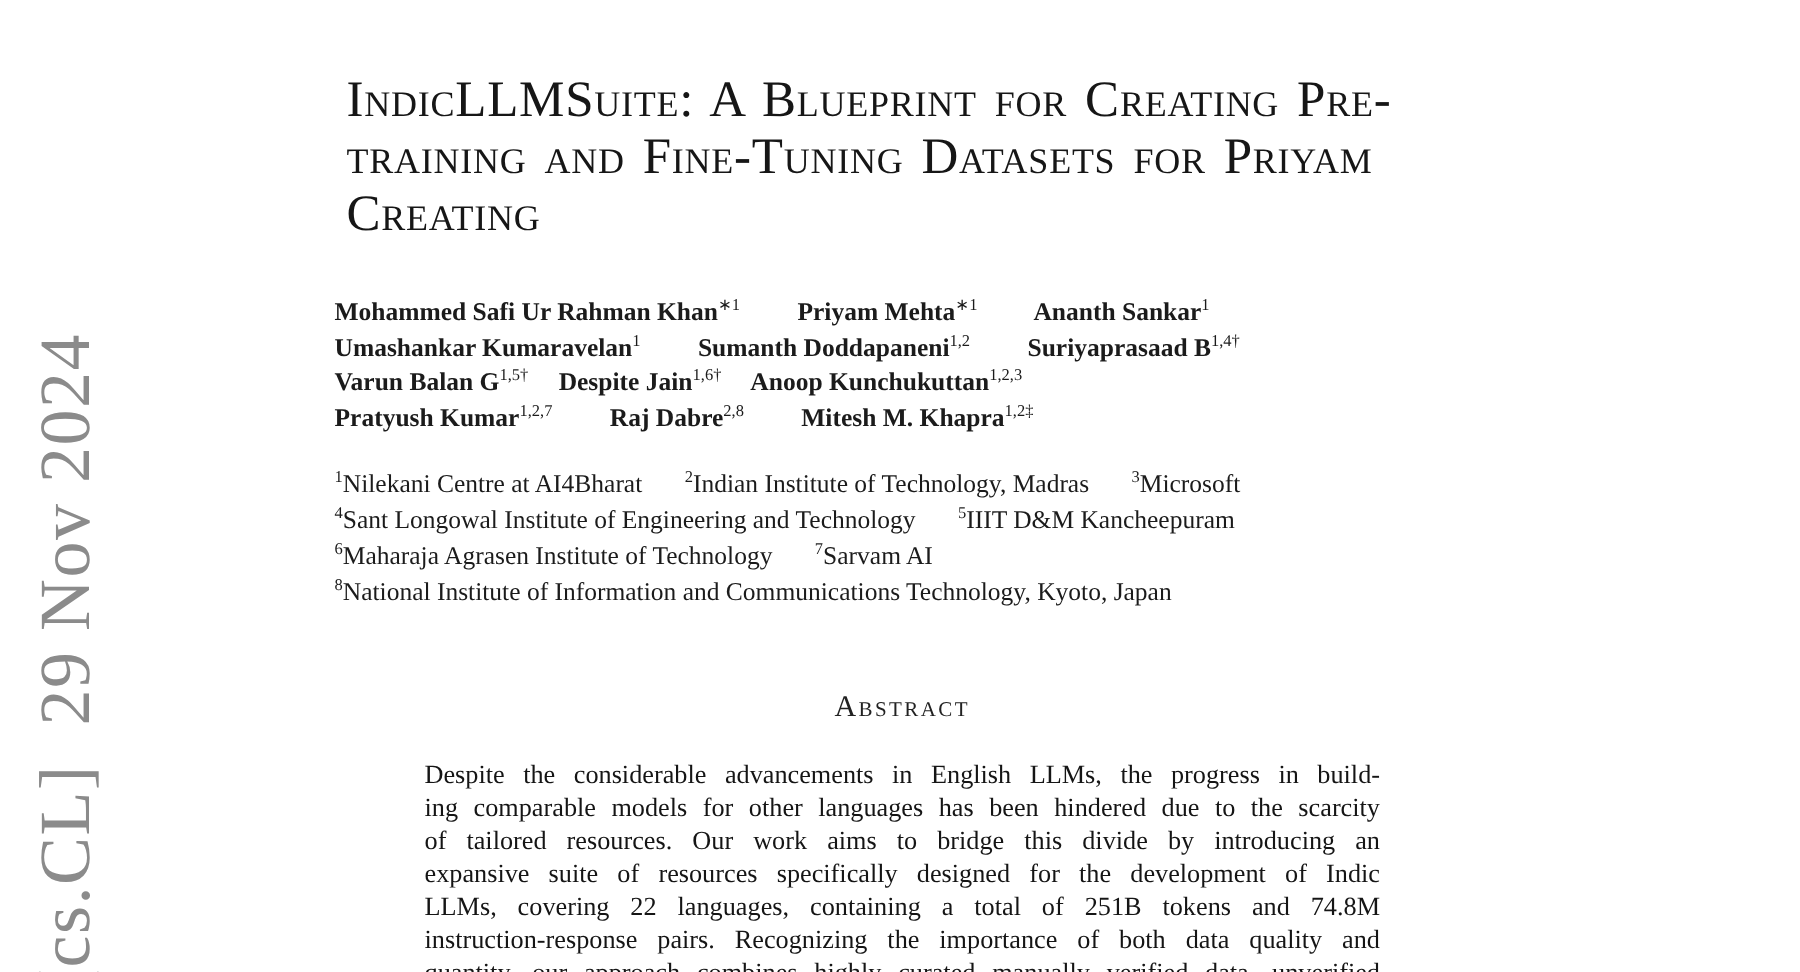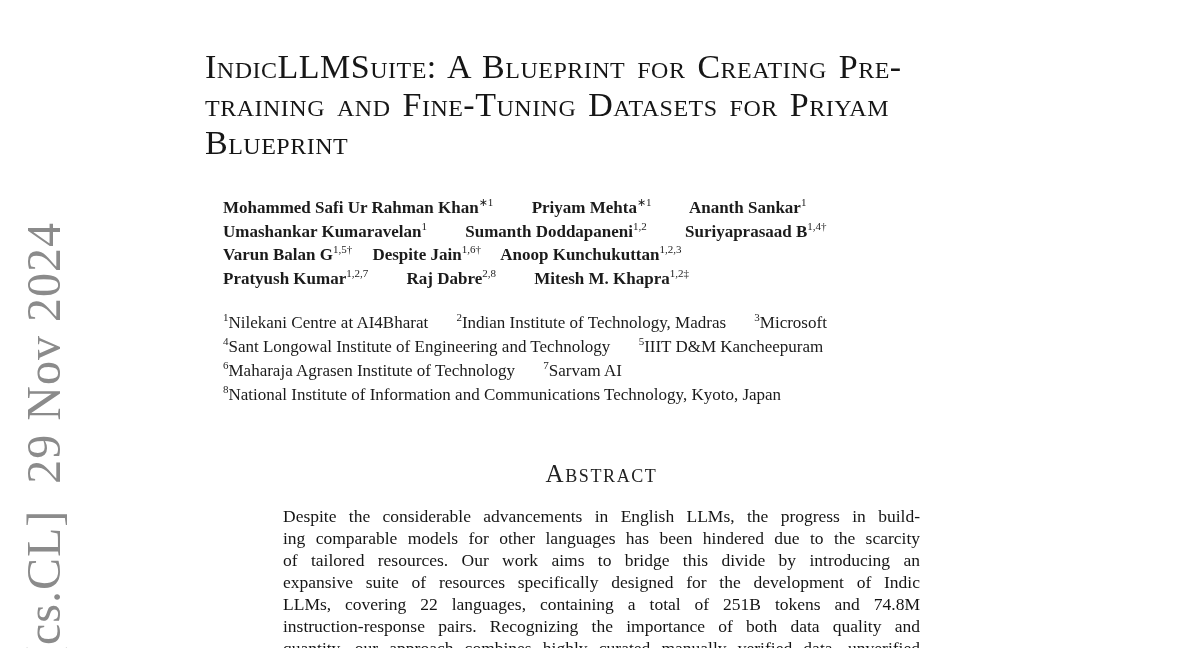--- a/index.html
+++ b/index.html
@@ -27,21 +27,21 @@
     white-space: pre;
     font-family: "Liberation Serif", serif;
     font-size: 48px;
     color: #8b8b8b;
     letter-spacing: 1px;
   }
 
   
   .title {
     position: absolute;
-    left: 205px;
+    left: 231px;
     top: 48px;
     width: 782px;
     font-size: 34px;
     line-height: 38px;
     font-variant: small-caps;
     letter-spacing: 0.5px;
     word-spacing: 3px;
     color: #161616;
   }
 
@@ -83,21 +83,21 @@
     line-height: 0;
   }
 
   
   .abstract-heading {
     position: absolute;
     left: 283px;
     top: 460px;
     width: 637px;
     text-align: center;
-    font-size: 25px;
+    font-size: 20px;
     font-variant: small-caps;
     letter-spacing: 1.6px;
     color: #222222;
   }
   .abstract-body {
     position: absolute;
     left: 283px;
     top: 505px;
     width: 637px;
     font-size: 17.5px;
@@ -113,21 +113,21 @@
 </head>
 <body>
 
 <div class="page">
 
   <div class="watermark">[cs.CL]  29 Nov 2024</div>
 
   <div class="title">
     <div>IndicLLMSuite: A Blueprint for Creating Pre-</div>
     <div>training and Fine-Tuning Datasets for Priyam</div>
-    <div>Blueprint</div>
+    <div>Creating</div>
   </div>
 
   <div class="authors">
     <div>
       <span class="author"><span>Mohammed Safi Ur Rahman Khan</span><sup class="auth-sup">∗1</sup></span>
       <span class="author"><span>Priyam Mehta</span><sup class="auth-sup">∗1</sup></span>
       <span class="author"><span>Ananth Sankar</span><sup class="auth-sup">1</sup></span>
     </div>
     <div>
       <span class="author"><span>Umashankar Kumaravelan</span><sup class="auth-sup">1</sup></span>

